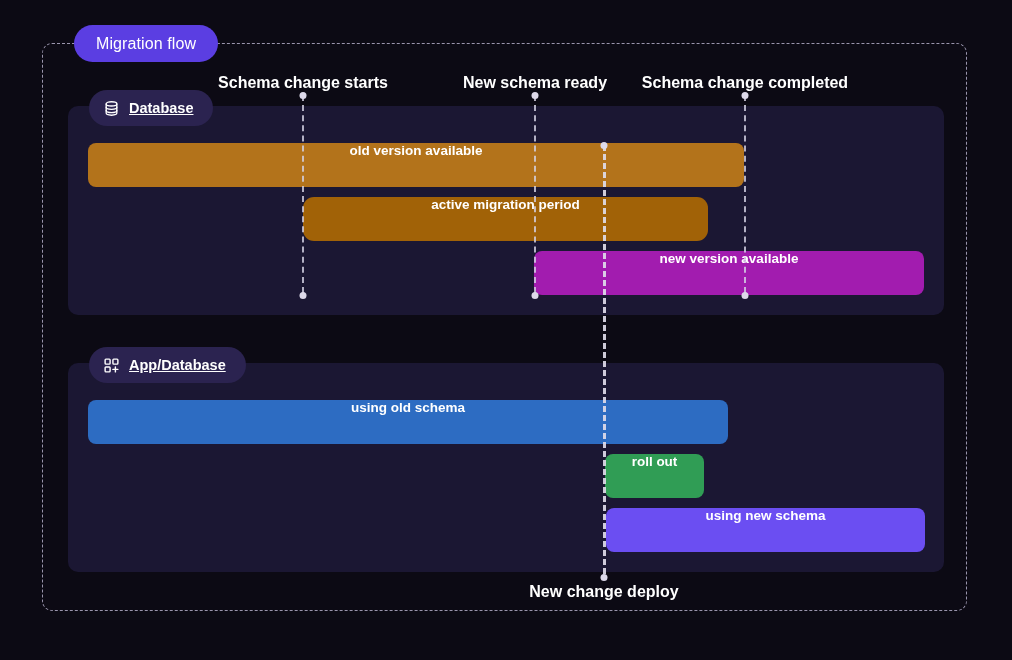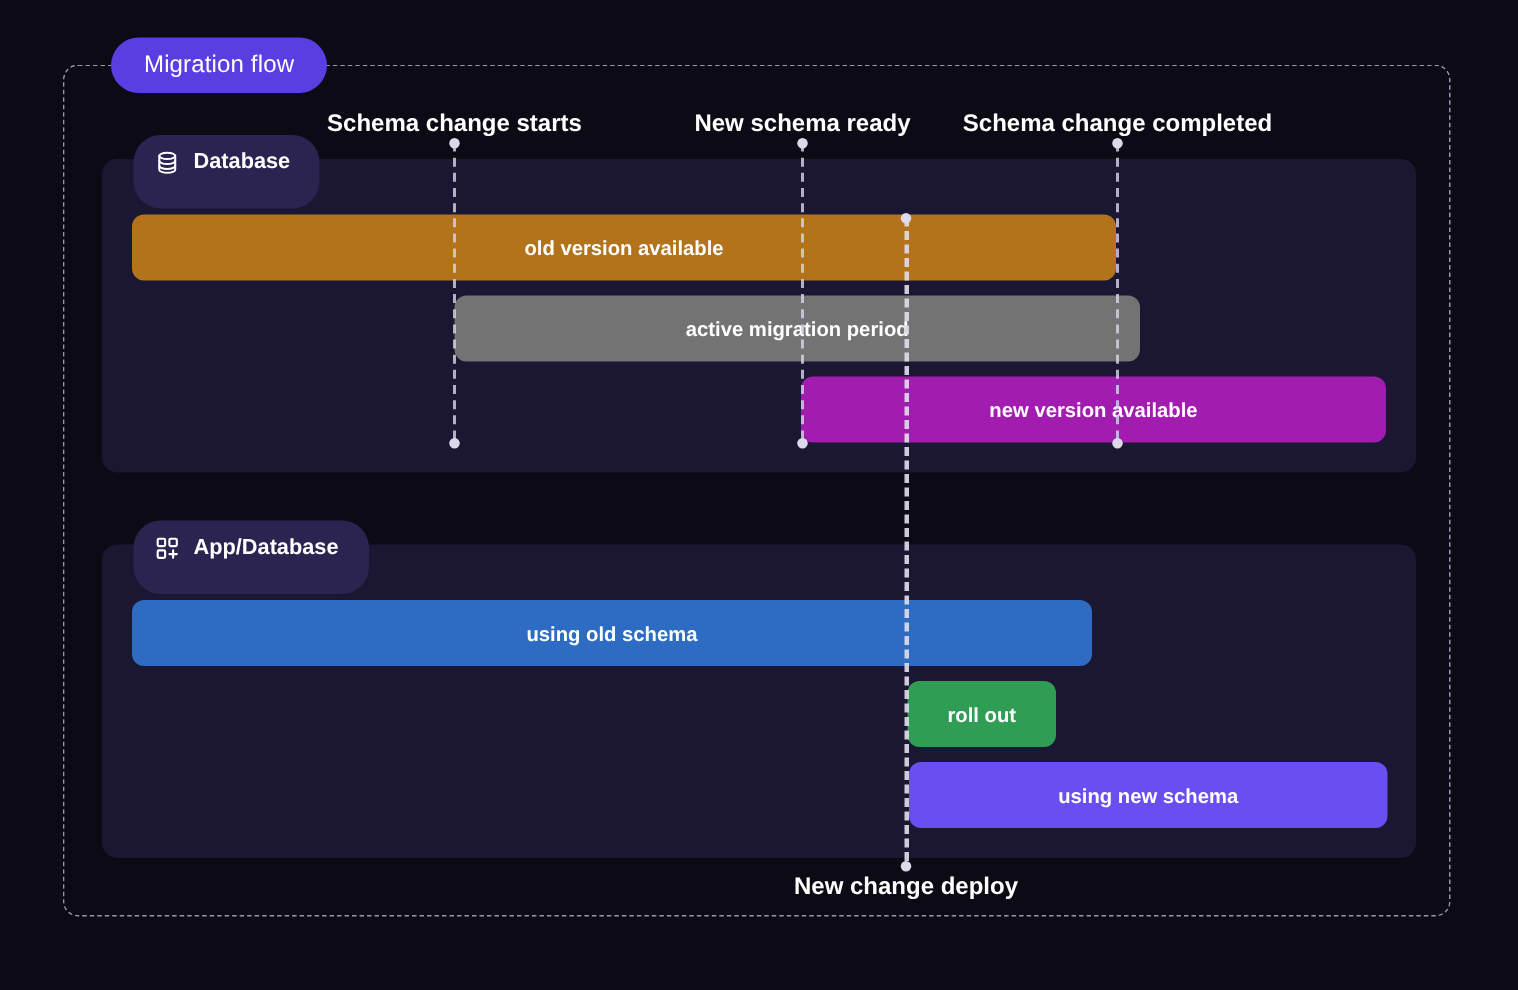--- a/index.html
+++ b/index.html
@@ -55,31 +55,32 @@
     background: #1b1733;
     border-radius: 10px;
   }
   #lane-database { left: 68px; top: 106px; width: 876px; height: 209px; }
   #lane-clients  { left: 68px; top: 363px; width: 876px; height: 209px; }
 
   
   .lane-pill {
     position: absolute;
     height: 36px;
-    padding: 0 20px 13px 14px;
+    padding: 0 20px 0 14px;
     display: flex;
     align-items: center;
     gap: 9px;
     background: #2b2350;
     border-radius: 18px;
     color: #ffffff;
     font-size: 14.5px;
     font-weight: bold;
     white-space: nowrap;
     z-index: 6;
+    text-decoration: underline;
   }
   #pill-database { left: 89px; top: 90px; }
   #pill-clients  { left: 89px; top: 347px; }
   .lane-pill svg { display: block; }
 
   
   .milestone-label {
     position: absolute;
     color: #ffffff;
     font-size: 16px;
@@ -111,21 +112,21 @@
     border-left: 3px dashed rgba(222,219,233,.92);
     z-index: 8;
   }
 
   
   .bar {
     position: absolute;
     height: 44px;
     border-radius: 8px;
     display: flex;
-    align-items: center;
+    align-items: flex-start;
     justify-content: center;
     color: #ffffff;
     font-size: 13.5px;
     font-weight: bold;
     white-space: nowrap;
     z-index: 3;
   }
   .bar.lower { z-index: 3; }
 </style>
 </head>
@@ -180,21 +181,21 @@
       <div class="mdot" style="left: 745px; top: 92px;"></div>
       <div class="mdot" style="left: 745px; top: 292px;"></div>
       <div class="milestone-label" style="left: 745px; top: 74px;">Schema change completed</div>
       <div class="mline deploy" style="left: 603px; top: 145px; height: 429px;"></div>
       <div class="mdot" style="left: 604px; top: 142px;"></div>
       <div class="mdot" style="left: 604px; top: 574px;"></div>
       <div class="milestone-label" style="left: 604px; top: 583px;">New change deploy</div>
       <div class="bar" style="left: 88px; top: 143px; width: 656px; background: rgb(179, 115, 27);">
         <span>old version available</span>
       </div>
-      <div class="bar" style="left: 303px; top: 197px; width: 457px; background: #737373;">
+      <div class="bar" style="left: 303px; top: 197px; width: 405px; background: #a16207; border-radius: 11px;">
         <span>active migration period</span>
       </div>
       <div class="bar" style="left: 534px; top: 251px; width: 390px; background: #a21caf;">
         <span>new version available</span>
       </div>
       <div class="bar lower" style="left: 88px; top: 400px; width: 640px; background: rgb(45, 108, 194);">
         <span>using old schema</span>
       </div>
       <div class="bar lower" style="left: 605px; top: 454px; width: 99px; background: rgb(48, 157, 85);">
         <span>roll out</span>

